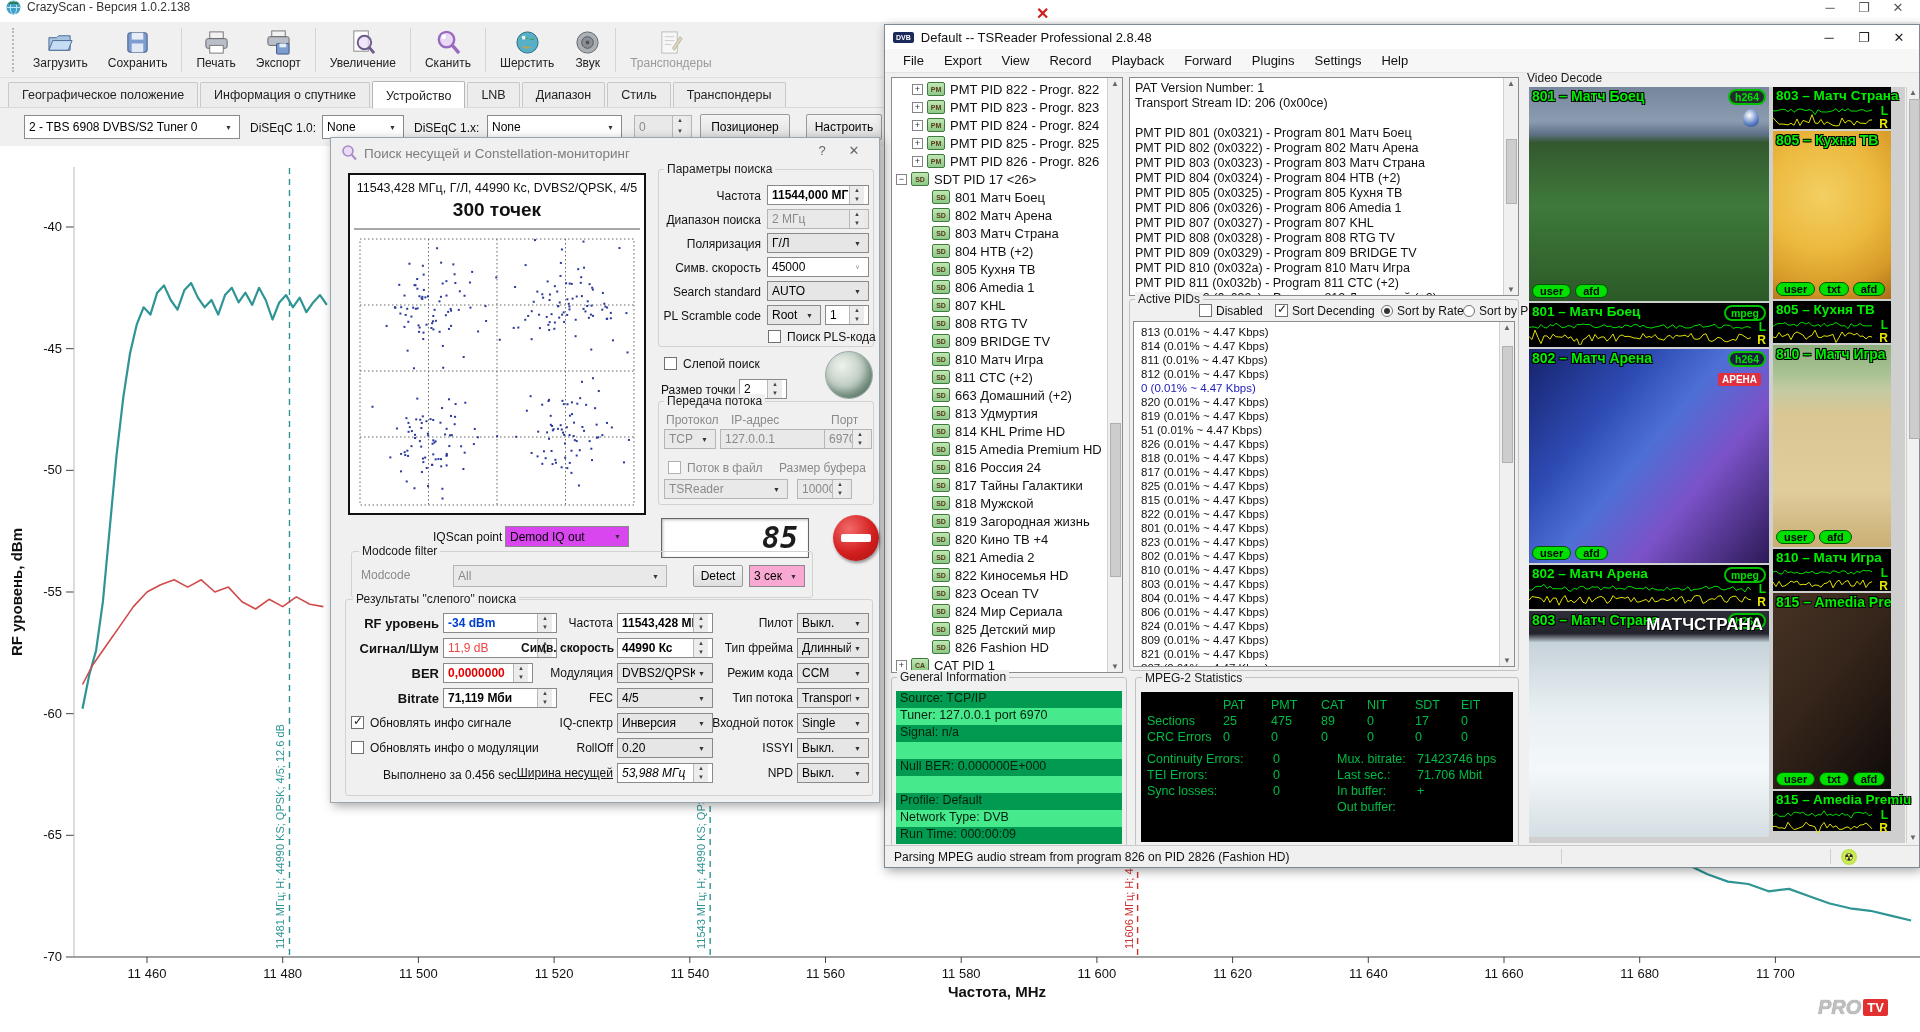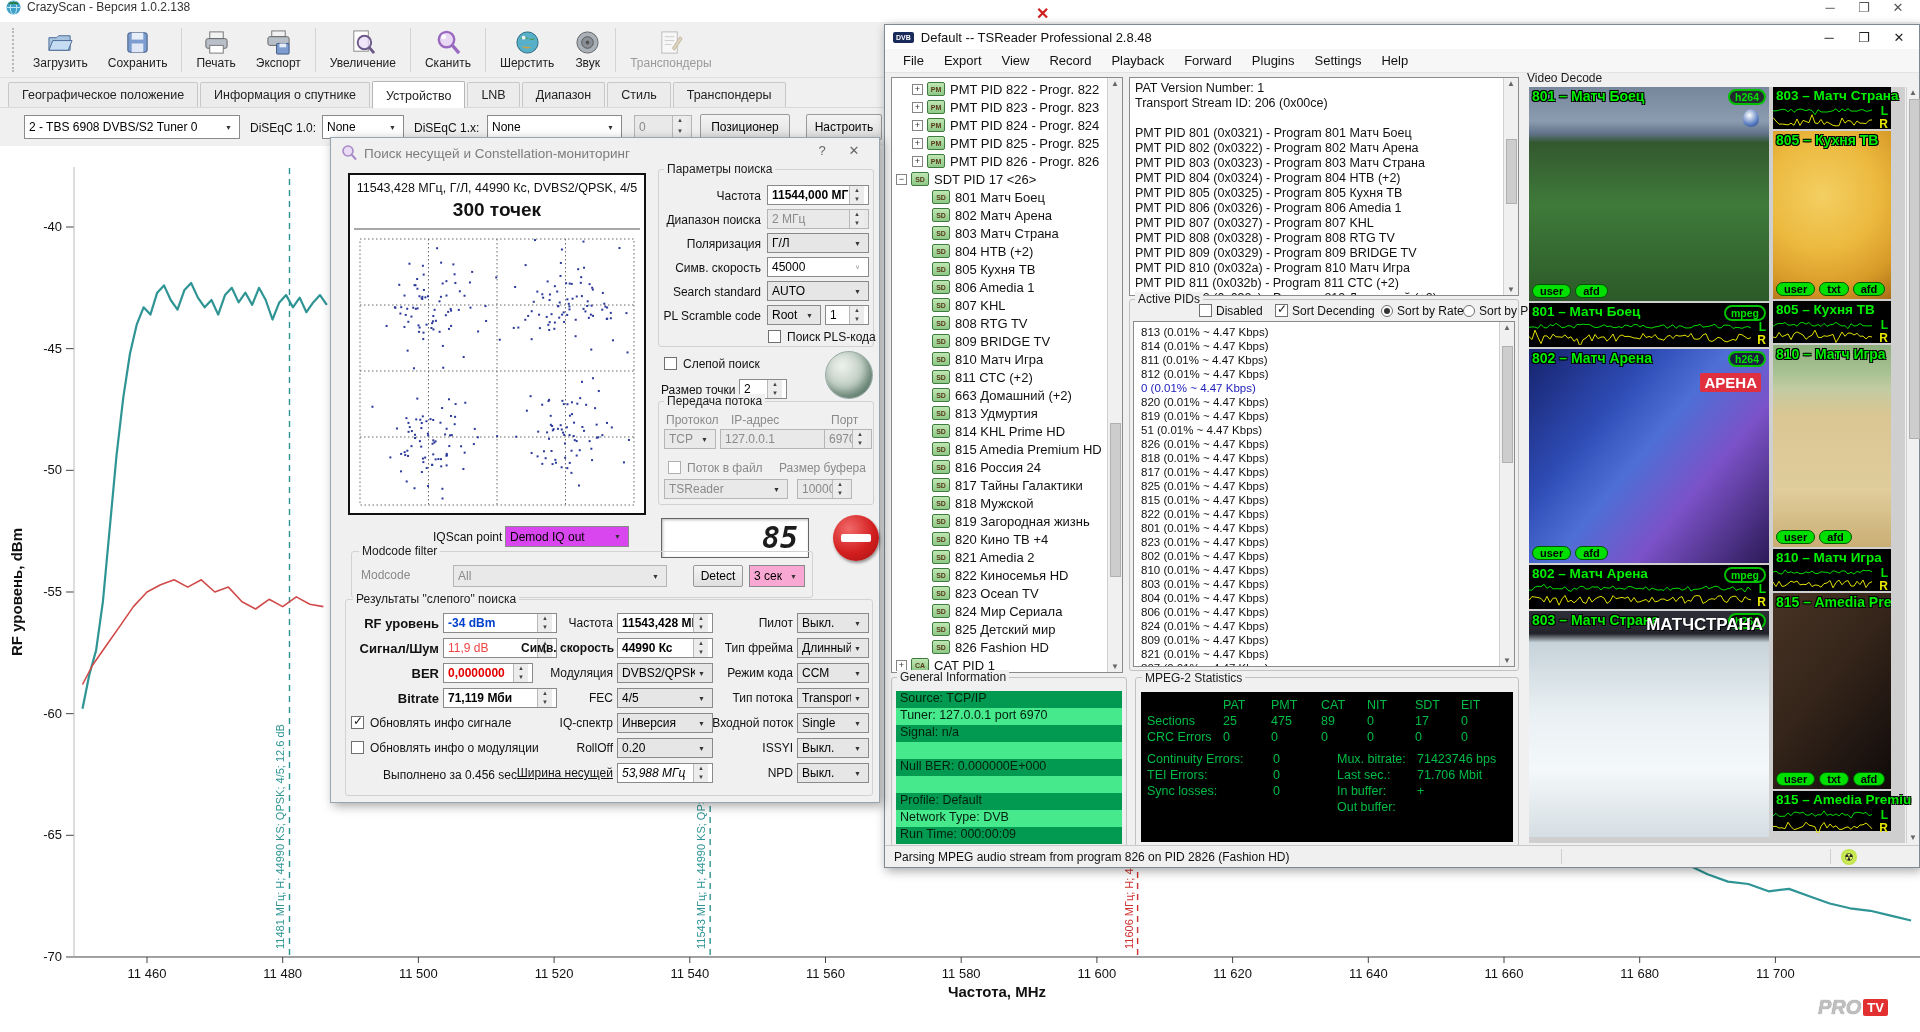--- a/index.html
+++ b/index.html
@@ -92,21 +92,21 @@
   .vcol{display:flex;flex-direction:column;gap:2px}
   .vcell{position:relative;overflow:hidden;width:100%}
   .vtitle{position:absolute;left:3px;top:1px;font-size:14px;font-weight:bold;color:#00ef00;text-shadow:1px 1px 0 #000,-1px -1px 0 #000,1px -1px 0 #000,-1px 1px 0 #000;white-space:nowrap;z-index:3}
   .codec{position:absolute;right:3px;top:2px;background:rgba(0,0,0,.7);border:2px solid #00c000;border-radius:8px;color:#00e000;font-weight:bold;font-size:10.5px;padding:0 5px;z-index:3}
   .tags{position:absolute;left:3px;bottom:3px;display:flex;gap:4px;z-index:3}
   .tag{background:#00e000;border:1px solid #005500;border-radius:7px;color:#000;font-weight:bold;font-size:11px;padding:0 7px}
   .acell{background:#000;position:relative}
   .acell .vtitle{font-size:13.5px}
   .wL,.wR{position:absolute;right:3px;font-size:12px;font-weight:bold;z-index:3}
   .wL{color:#00e000;top:17px}.wR{color:#e8e800;top:30px}
-  .redbadge{position:absolute;right:8px;top:24px;background:#e03040;color:#fff;font-weight:bold;font-size:15px;padding:1px 4px;border-radius:2px;z-index:3}
+  .redbadge{position:absolute;right:8px;top:24px;background:#e03040;color:#fff;font-weight:bold;font-size:10px;padding:1px 4px;border-radius:2px;z-index:3}
   .ovl{position:absolute;right:6px;top:4px;color:#fff;font-weight:bold;font-size:17px;text-shadow:1px 1px 0 #000;z-index:3}
   .crest{position:absolute;right:10px;top:22px;width:16px;height:18px;border-radius:50% 50% 50% 50%/60% 60% 40% 40%;background:radial-gradient(circle at 40% 35%,#fff,#5a7ec2 60%,#27407e);z-index:3}
   .v-soccer{background:linear-gradient(180deg,#76879c 0%,#8b9cb0 16%,#5f7188 22%,#33582f 26%,#3f7a3a 55%,#2c5a28 100%)}
   .v-swim{background:linear-gradient(130deg,#16226b 0%,#2e4bb4 30%,#4e6fd6 48%,#7b52c8 68%,#2c1a57 100%)}
   .v-hockey{background:linear-gradient(180deg,#2e2e38 0%,#23232b 10%,#c7d3da 14%,#e9f0f3 45%,#f4f8fa 70%,#d5dee3 100%)}
   .v-pasta{background:radial-gradient(circle at 42% 38%,#f3cf62,#ecb93e 45%,#d79a28 75%,#a96f19)}
   .v-volley{background:linear-gradient(180deg,#8fae7d 0%,#a9c294 14%,#c3cba2 22%,#d9c693 34%,#e0cd9c 72%,#caae74 100%)}
   .v-dark{background:linear-gradient(130deg,#473325 0%,#35251a 45%,#1d1410 80%,#0e0a07 100%)}
 
   svg text{font-family:"Liberation Sans",sans-serif}

